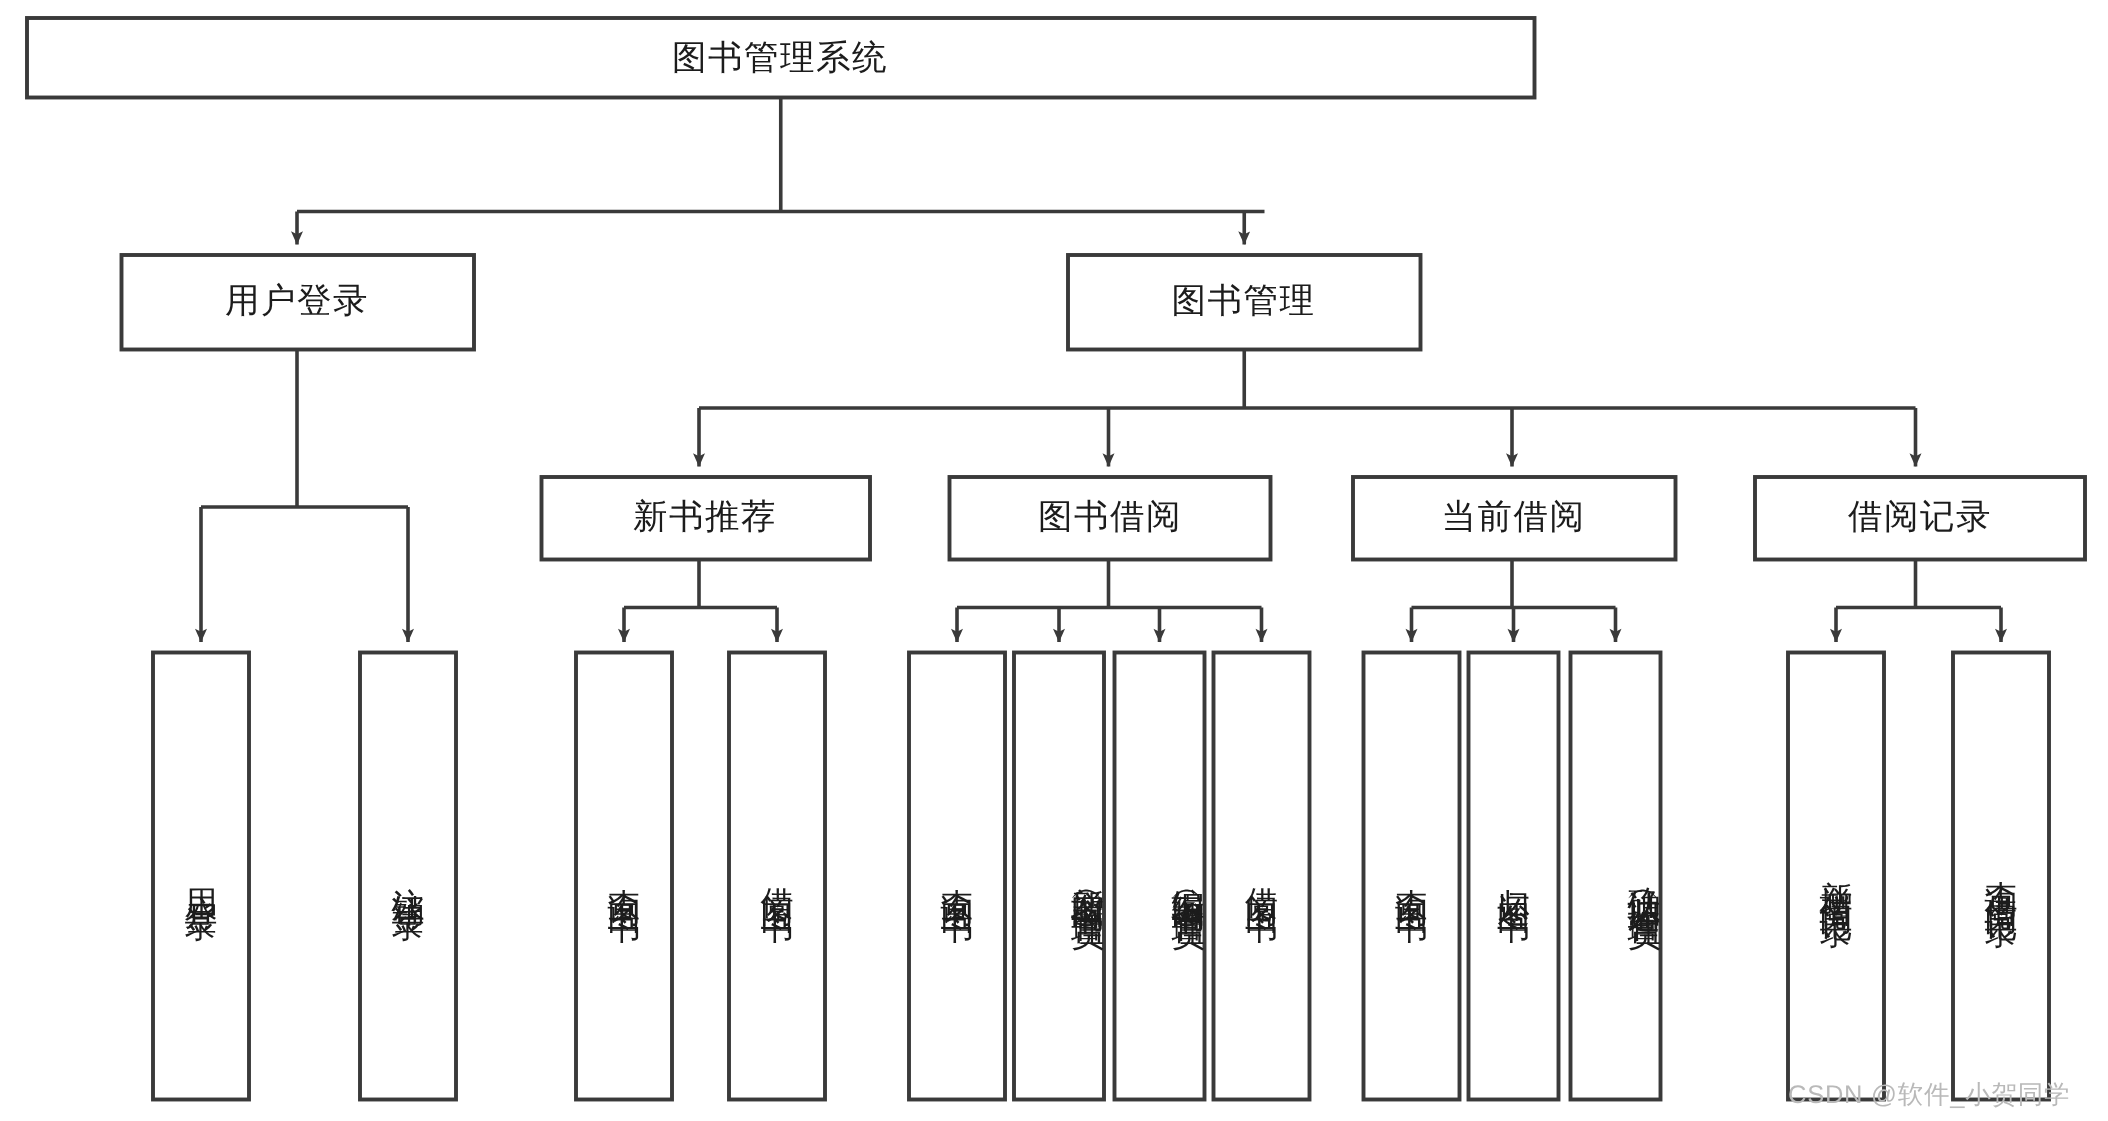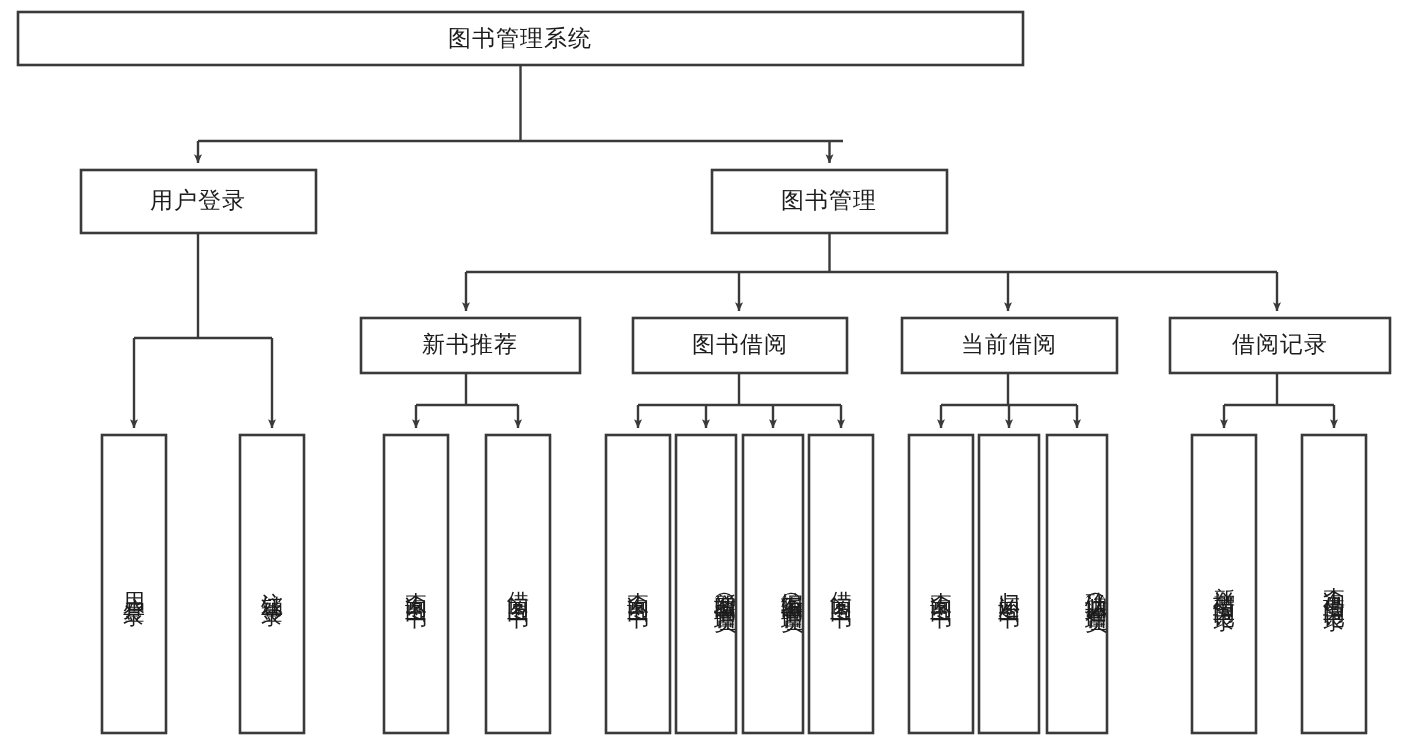--- a/index.html
+++ b/index.html
@@ -185,14 +185,15 @@
   <div class="leaf-label-v" style="left:743px; top:441px; width:60px; height:292px; display:flex; align-items:flex-start; justify-content:center; letter-spacing:3px;">编辑图书（管理员）</div>
   <div class="leaf-label-v" style="left:809px; top:435px; width:64px; height:298px; display:flex; align-items:center; justify-content:center;">借阅图书</div>
 
   <div class="leaf-label-v" style="left:909px; top:435px; width:64px; height:298px; display:flex; align-items:center; justify-content:center;">查询图书</div>
   <div class="leaf-label-v" style="left:979px; top:435px; width:60px; height:298px; display:flex; align-items:center; justify-content:center;">归还图书</div>
   <div class="leaf-label-v" style="left:1047px; top:441px; width:60px; height:292px; display:flex; align-items:flex-start; justify-content:center; letter-spacing:3px;">确认归还（管理员）</div>
 
   <div class="leaf-label-v" style="left:1192px; top:435px; width:64px; height:298px; display:flex; align-items:center; justify-content:center;">新增借阅记录</div>
   <div class="leaf-label-v" style="left:1302px; top:435px; width:64px; height:298px; display:flex; align-items:center; justify-content:center;">查询借阅记录</div>
 
+  <div class="watermark" style="left:1192px; top:718px;">CSDN @软件_小贺同学</div>
 
 </div>
 
 </body></html>

